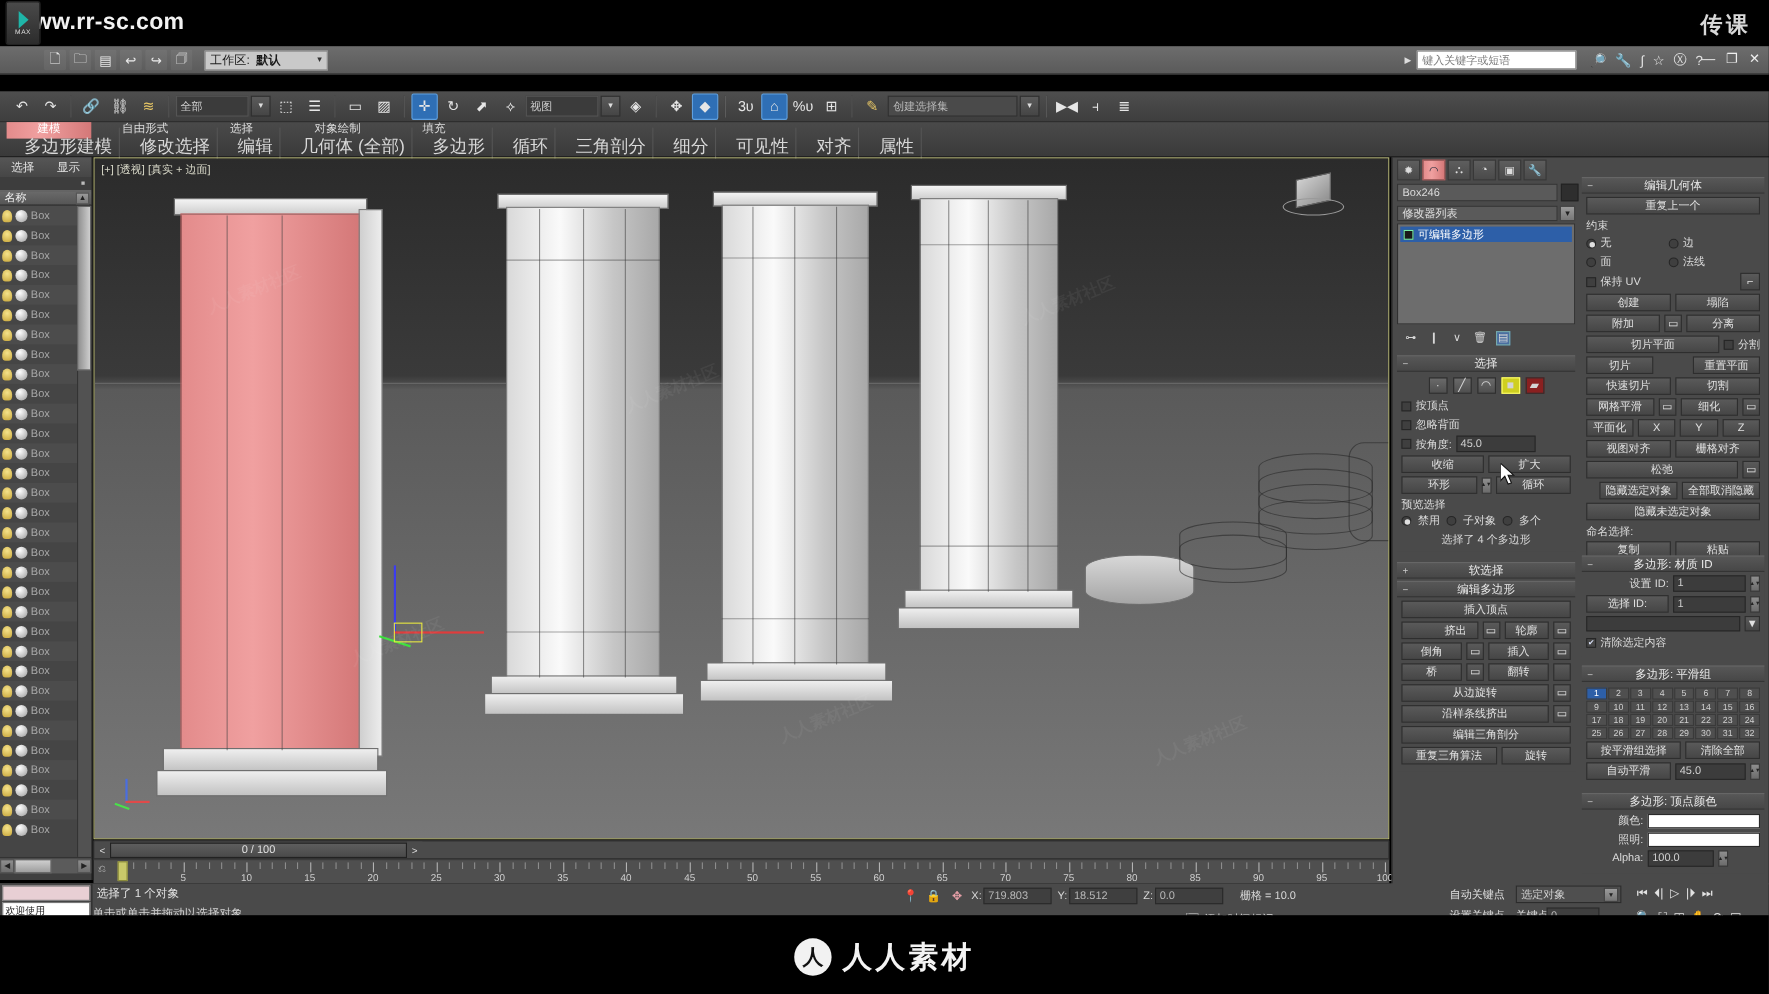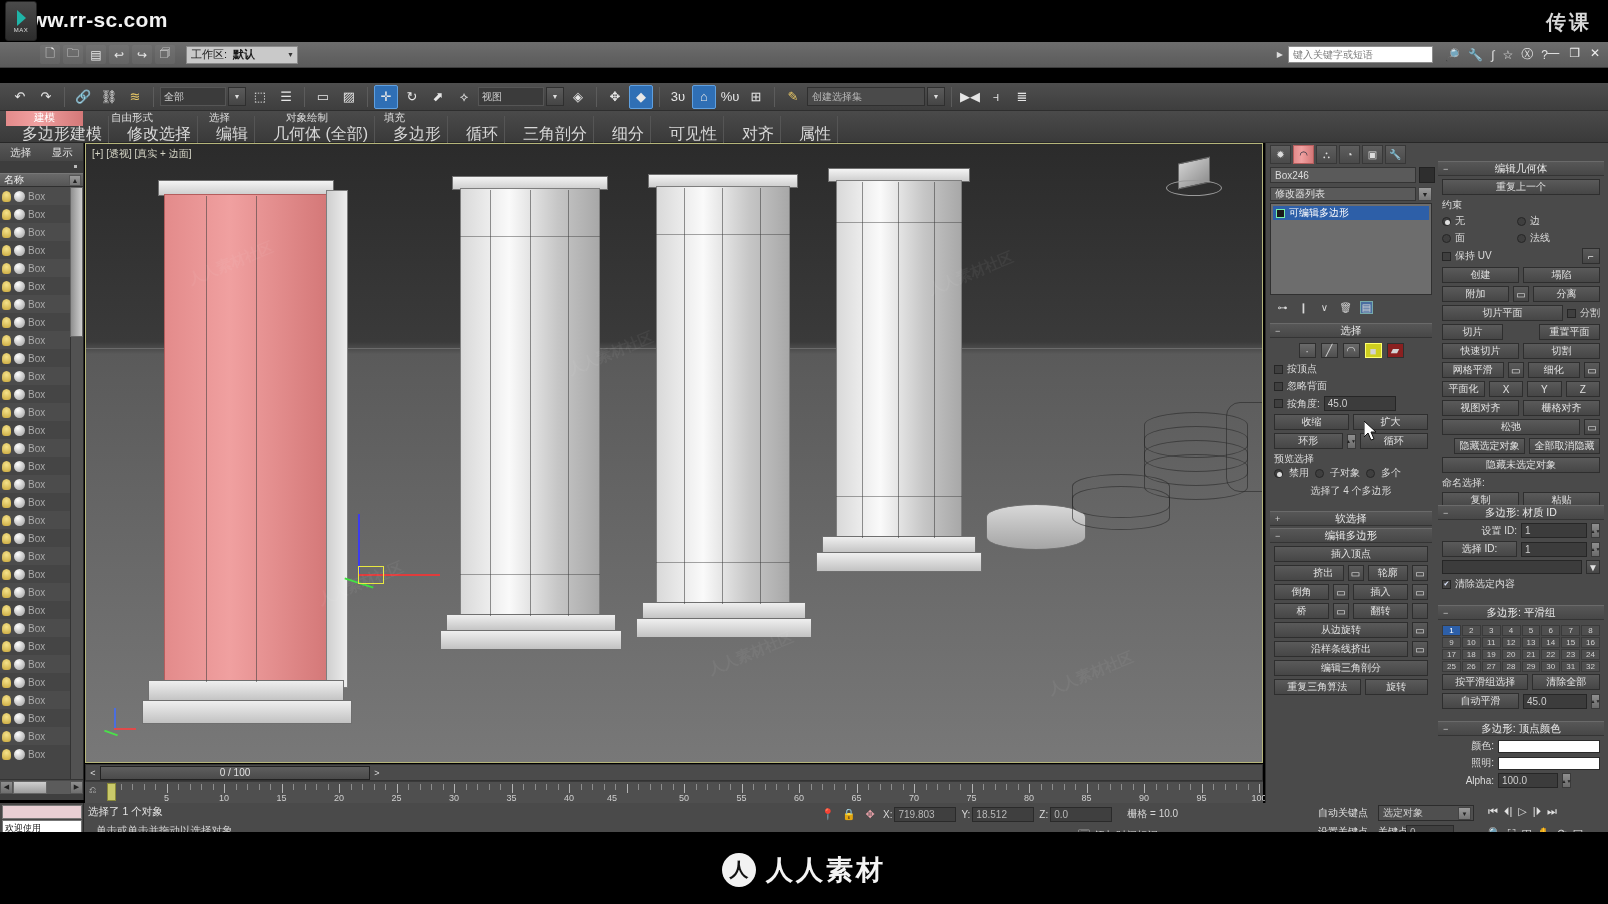--- a/index.html
+++ b/index.html
@@ -270,21 +270,21 @@
   .scell.on { background:#2d5fa8; color:#fff; }
   .colorfield { flex:1; height:13px; background:#ffffff; border:1px solid #2a2a2a; }
 
   
   .statusarea { position:absolute; left:0; top:803px; width:1608px; height:101px; background:#4a4a4a; }
   .ml-listener { position:absolute; left:0; top:0; width:84px; height:101px; background:#454545; border-right:1px solid #2b2b2b;}
   .ml-pink { position:absolute; left:2px; top:2px; width:80px; height:14px; background:#e8cfd4; border:1px solid #777;}
   .ml-white { position:absolute; left:2px; top:17px; width:80px; height:22px; background:#fff; color:#222;
               font-size:9px; padding:1px 2px; border:1px solid #777; overflow:hidden;}
   .st-line1 { position:absolute; left:88px; top:2px; font-size:10.5px; color:#e4e4e4; }
-  .st-line2 { position:absolute; left:96px; top:21px; font-size:10.5px; color:#d2d2d2; }
+  .st-line2 { position:absolute; left:84px; top:21px; font-size:10.5px; color:#d2d2d2; }
   .coordbar { position:absolute; left:820px; top:0; width:500px; height:22px; display:flex; align-items:center; gap:5px; }
   .coordicon { width:16px;height:16px;display:flex;align-items:center;justify-content:center;font-size:11px;color:#e8a0a8;}
   .coordfield { display:flex; align-items:center; gap:2px; }
   .coordfield .ck { font-size:10px; color:#d8d8d8; }
   .coordinput { width:62px; height:15px; background:#3f3f3f; border:1px solid #2a2a2a;
                 color:#b8b8b8; font-size:10px; display:flex;align-items:center;padding-left:3px; }
   .gridlab { font-size:10px; color:#d8d8d8; margin-left:10px; }
   .autokeyzone { position:absolute; left:1318px; top:0; width:290px; height:46px; }
   .akbtn { font-size:10px; color:#e0e0e0; }
   .seldrop { width:96px;height:16px;background:#4f4f4f;border:1px solid #2c2c2c;color:#d0d0d0;
@@ -797,21 +797,21 @@
         <div class="tick" style="left: 1138.5px;"></div>
         <div class="tick maj" style="left: 1150px;"></div>
         <div class="ticklab" style="left: 57.5px;">5</div>
         <div class="ticklab" style="left: 115px;">10</div>
         <div class="ticklab" style="left: 172.5px;">15</div>
         <div class="ticklab" style="left: 230px;">20</div>
         <div class="ticklab" style="left: 287.5px;">25</div>
         <div class="ticklab" style="left: 345px;">30</div>
         <div class="ticklab" style="left: 402.5px;">35</div>
         <div class="ticklab" style="left: 460px;">40</div>
-        <div class="ticklab" style="left: 503px;">45</div>
+        <div class="ticklab" style="left: 518px;">45</div>
         <div class="ticklab" style="left: 575px;">50</div>
         <div class="ticklab" style="left: 632.5px;">55</div>
         <div class="ticklab" style="left: 690px;">60</div>
         <div class="ticklab" style="left: 747.5px;">65</div>
         <div class="ticklab" style="left: 805px;">70</div>
         <div class="ticklab" style="left: 862.5px;">75</div>
         <div class="ticklab" style="left: 920px;">80</div>
         <div class="ticklab" style="left: 977.5px;">85</div>
         <div class="ticklab" style="left: 1035px;">90</div>
         <div class="ticklab" style="left: 1092.5px;">95</div>

